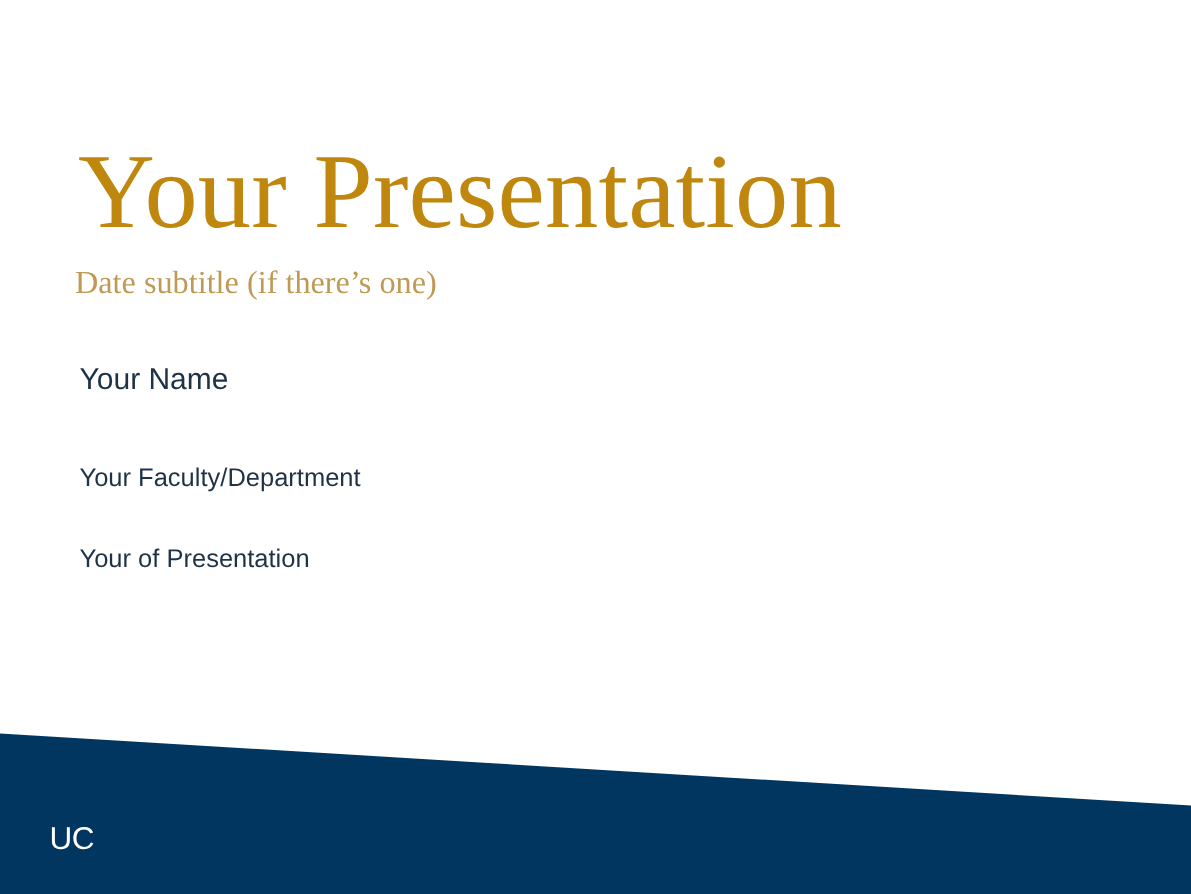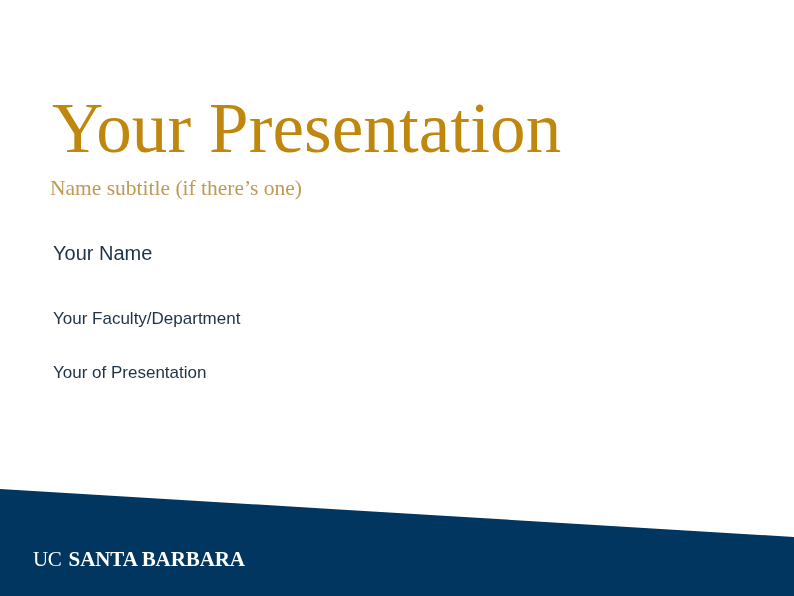--- a/index.html
+++ b/index.html
@@ -105,21 +105,21 @@
   }
 
   
   .brand-logo {
     position: absolute;
     left: 33px;
     top: 549px;
     display: flex;
     align-items: flex-end;
     color: #ffffff;
-    font-family: Liberation Serif, serif;
+    font-family: Liberation Sans, sans-serif;
     font-size: 21px;
     line-height: 1;
     letter-spacing: -0.2px;
     white-space: nowrap;
   }
 
   .brand-uc {
     font-weight: 400;
     letter-spacing: -0.3px;
   }
@@ -130,33 +130,32 @@
     margin-left: 7px;
   }
 </style>
 </head>
 <body>
 
 <div class="slide" style="background: rgb(255, 255, 255);">
 
   <div class="title-block">
     <h1 class="slide-title" style="color: rgb(192, 135, 15);">Your Presentation</h1>
-    <p class="slide-subtitle" style="color: rgb(190, 154, 85);">Name subtitle (if there’s one)</p>
+    <p class="slide-subtitle" style="color: rgb(190, 154, 85);">Date subtitle (if there’s one)</p>
   </div>
 
   <div class="presenter-block">
     <p class="presenter-name" style="color: rgb(31, 50, 70);">Your Name</p>
     <p class="presenter-dept" style="color: rgb(31, 50, 70);">Your Faculty/Department</p>
     <p class="presenter-date" style="color: rgb(31, 50, 70);">Your of Presentation</p>
   </div>
 
   <div class="footer-band">
     <svg viewBox="0 0 794 596" preserveAspectRatio="none">
       <polygon id="footer-polygon" points="0,489 794,537 794,596 0,596" fill="#003660"></polygon>
     </svg>
   </div>
 
   <div class="brand-logo" style="color: rgb(255, 255, 255);">
     <span class="brand-uc">UC</span>
-    <span class="brand-campus">SANTA BARBARA</span>
   </div>
 
 </div>
 
 </body></html>

